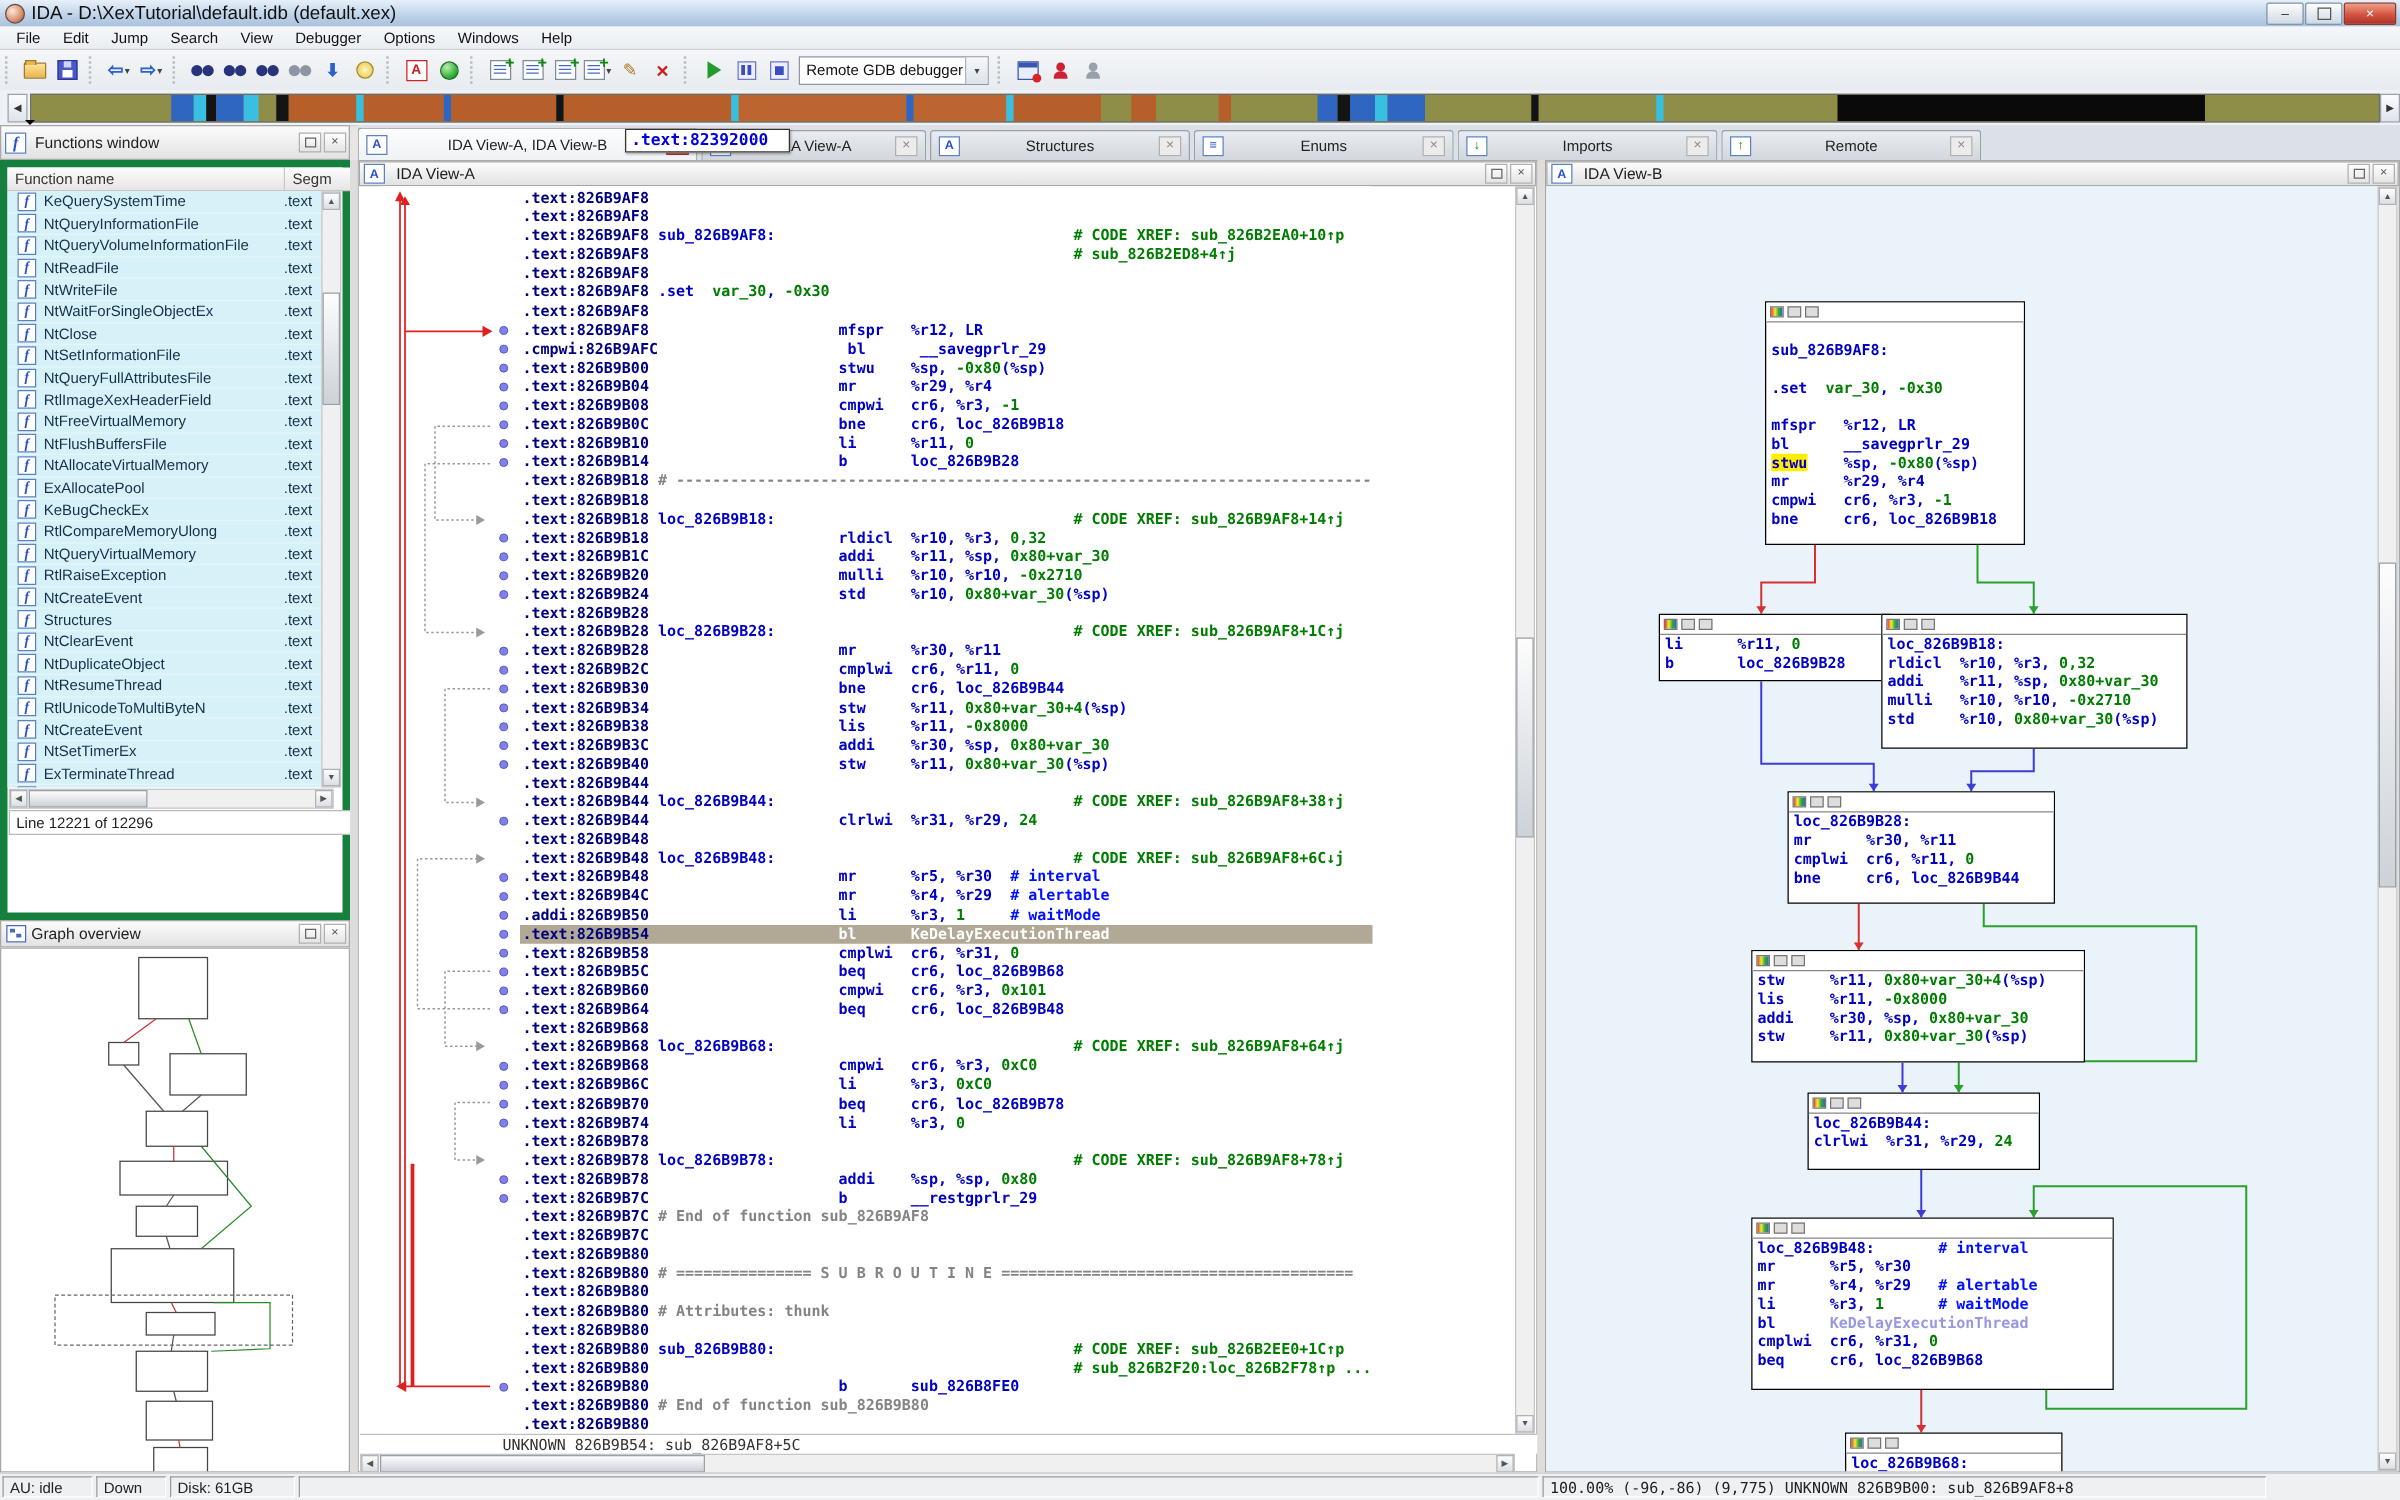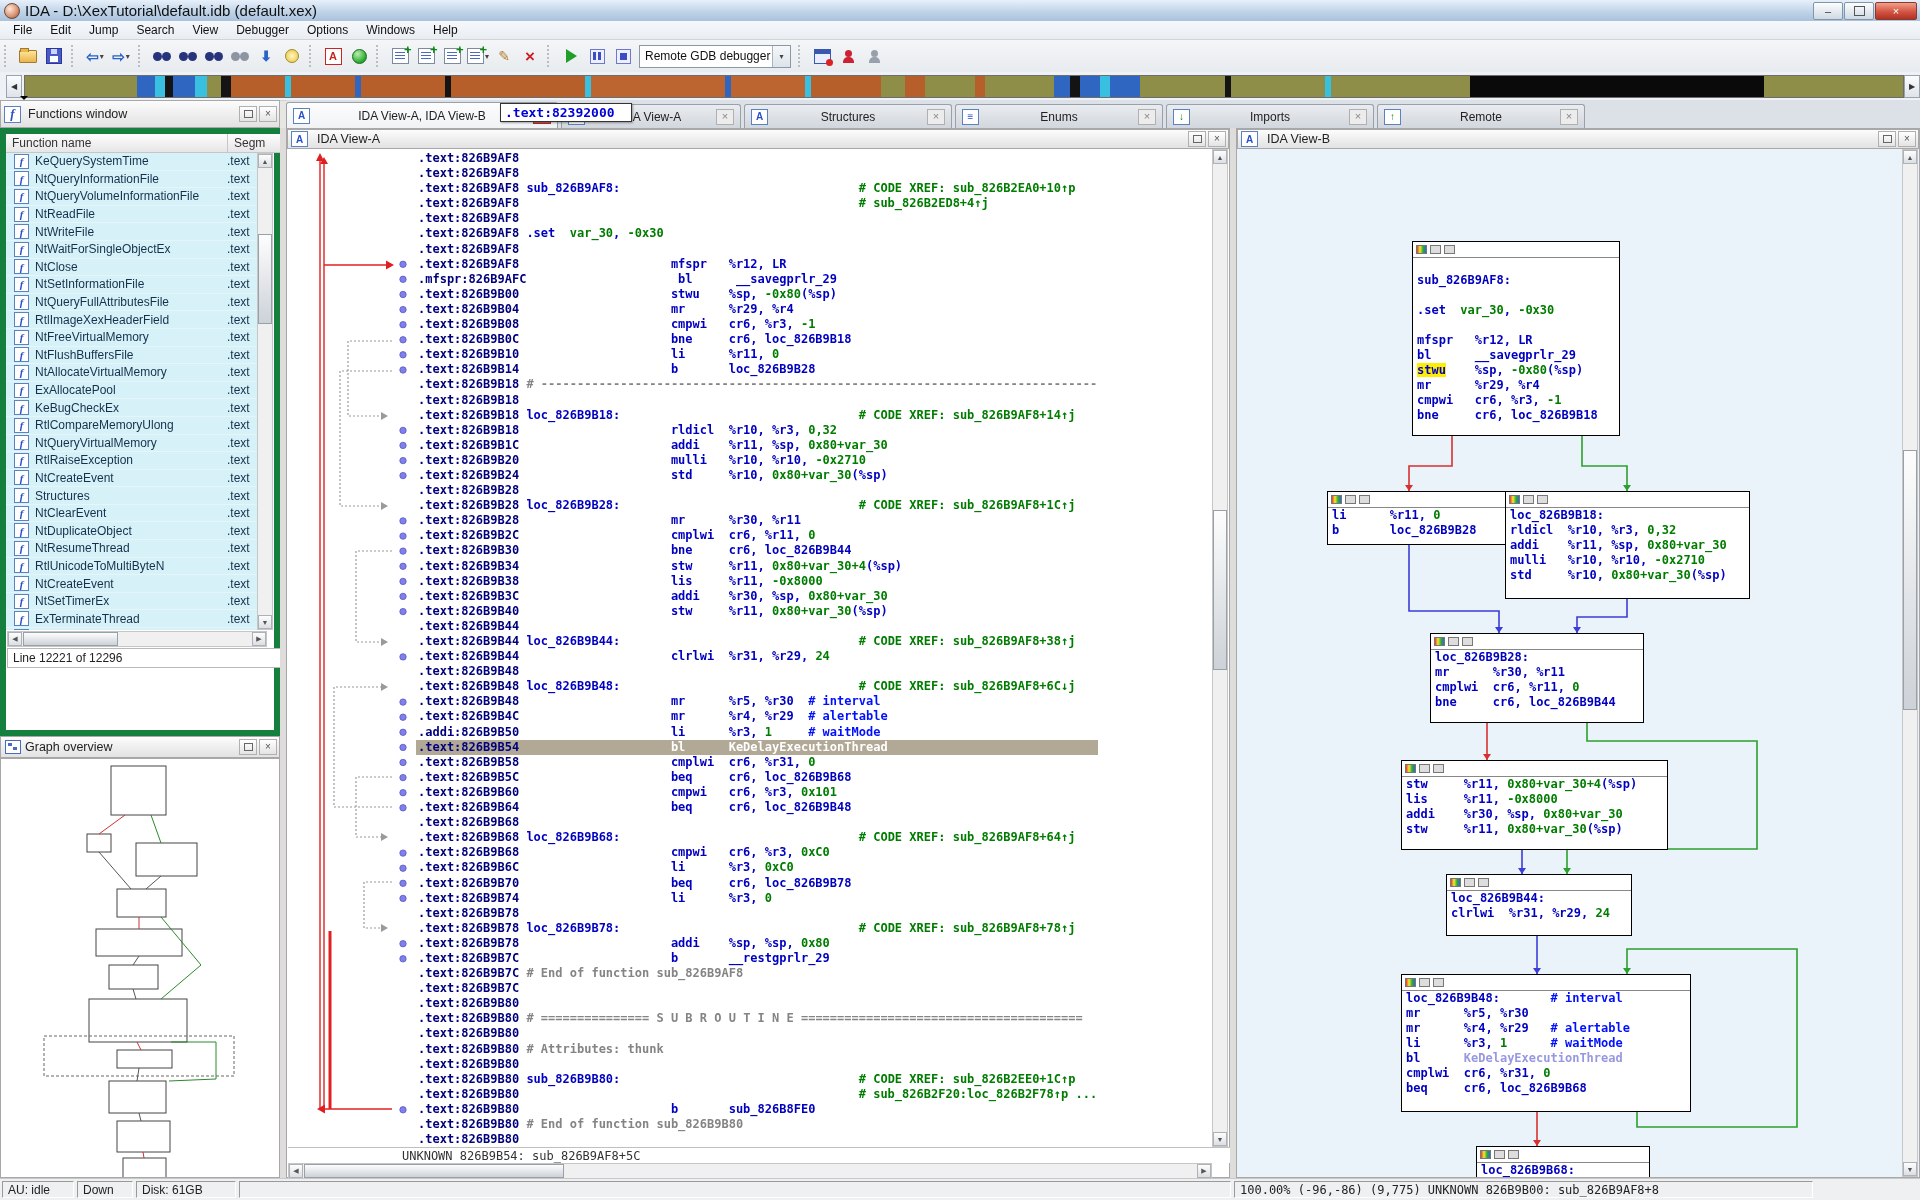--- a/index.html
+++ b/index.html
@@ -582,21 +582,21 @@
     <div id="listing-wrap">
       <div id="listing">
           <div class="lrow"><span class="tk-A">.text:826B9AF8</span></div>
           <div class="lrow"><span class="tk-A">.text:826B9AF8</span></div>
           <div class="lrow"><span class="tk-A">.text:826B9AF8</span><span> </span><span class="tk-L">sub_826B9AF8:</span><span>                                 </span><span class="tk-X"># CODE XREF: sub_826B2EA0+10↑p</span></div>
           <div class="lrow"><span class="tk-A">.text:826B9AF8</span><span>                                               </span><span class="tk-X"># sub_826B2ED8+4↑j</span></div>
           <div class="lrow"><span class="tk-A">.text:826B9AF8</span></div>
           <div class="lrow"><span class="tk-A">.text:826B9AF8</span><span> </span><span class="tk-C">.set  </span><span class="tk-N">var_30</span><span class="tk-C">, </span><span class="tk-N">-0x30</span></div>
           <div class="lrow"><span class="tk-A">.text:826B9AF8</span></div>
           <div class="lrow"><span class="tk-A">.text:826B9AF8</span><span>                     </span><span class="tk-C">mfspr   %r12, LR</span></div>
-          <div class="lrow"><span class="tk-A">.mfspr:826B9AFC</span><span>                     </span><span class="tk-C">bl      __savegprlr_29</span></div>
+          <div class="lrow"><span class="tk-A">.cmpwi:826B9AFC</span><span>                     </span><span class="tk-C">bl      __savegprlr_29</span></div>
           <div class="lrow"><span class="tk-A">.text:826B9B00</span><span>                     </span><span class="tk-C">stwu    %sp, </span><span class="tk-N">-0x80</span><span class="tk-C">(%sp)</span></div>
           <div class="lrow"><span class="tk-A">.text:826B9B04</span><span>                     </span><span class="tk-C">mr      %r29, %r4</span></div>
           <div class="lrow"><span class="tk-A">.text:826B9B08</span><span>                     </span><span class="tk-C">cmpwi   cr6, %r3, </span><span class="tk-N">-1</span></div>
           <div class="lrow"><span class="tk-A">.text:826B9B0C</span><span>                     </span><span class="tk-C">bne     cr6, loc_826B9B18</span></div>
           <div class="lrow"><span class="tk-A">.text:826B9B10</span><span>                     </span><span class="tk-C">li      %r11, </span><span class="tk-N">0</span></div>
           <div class="lrow"><span class="tk-A">.text:826B9B14</span><span>                     </span><span class="tk-C">b       loc_826B9B28</span></div>
           <div class="lrow"><span class="tk-A">.text:826B9B18</span><span> </span><span class="tk-Y"># --------------------------------------------------------------------------------------</span></div>
           <div class="lrow"><span class="tk-A">.text:826B9B18</span></div>
           <div class="lrow"><span class="tk-A">.text:826B9B18</span><span> </span><span class="tk-L">loc_826B9B18:</span><span>                                 </span><span class="tk-X"># CODE XREF: sub_826B9AF8+14↑j</span></div>
           <div class="lrow"><span class="tk-A">.text:826B9B18</span><span>                     </span><span class="tk-C">rldicl  %r10, %r3, </span><span class="tk-N">0,32</span></div>

